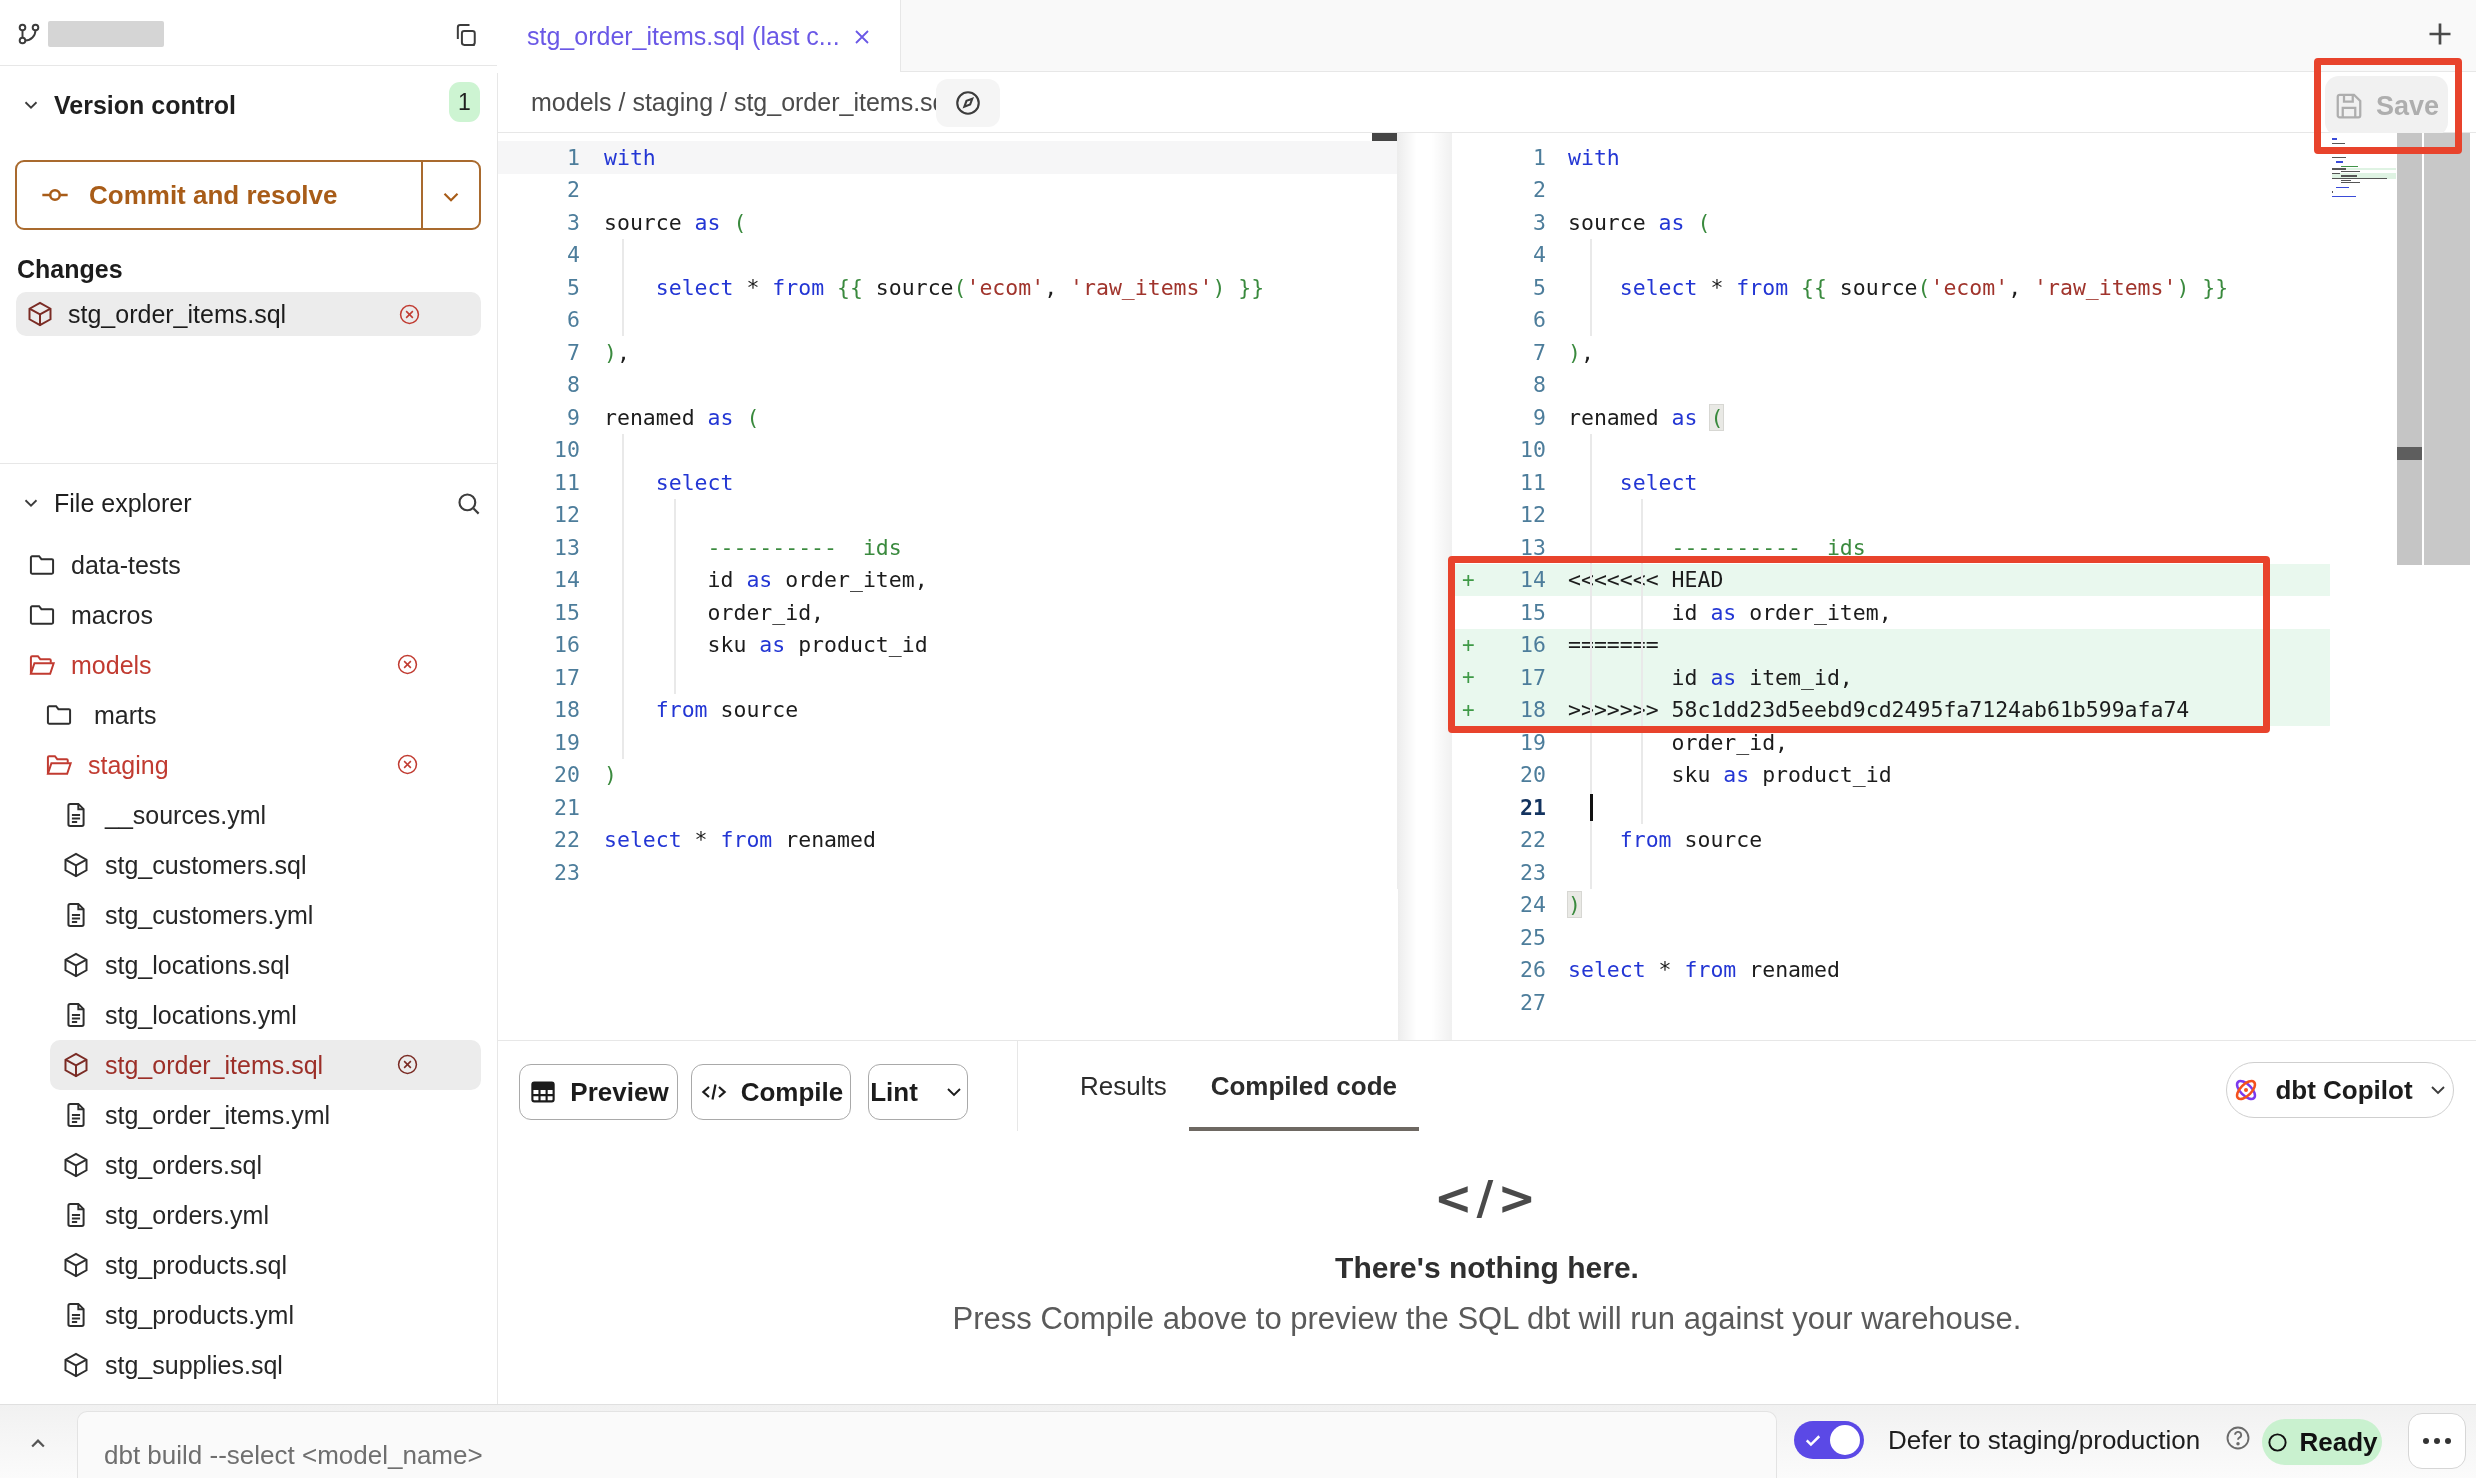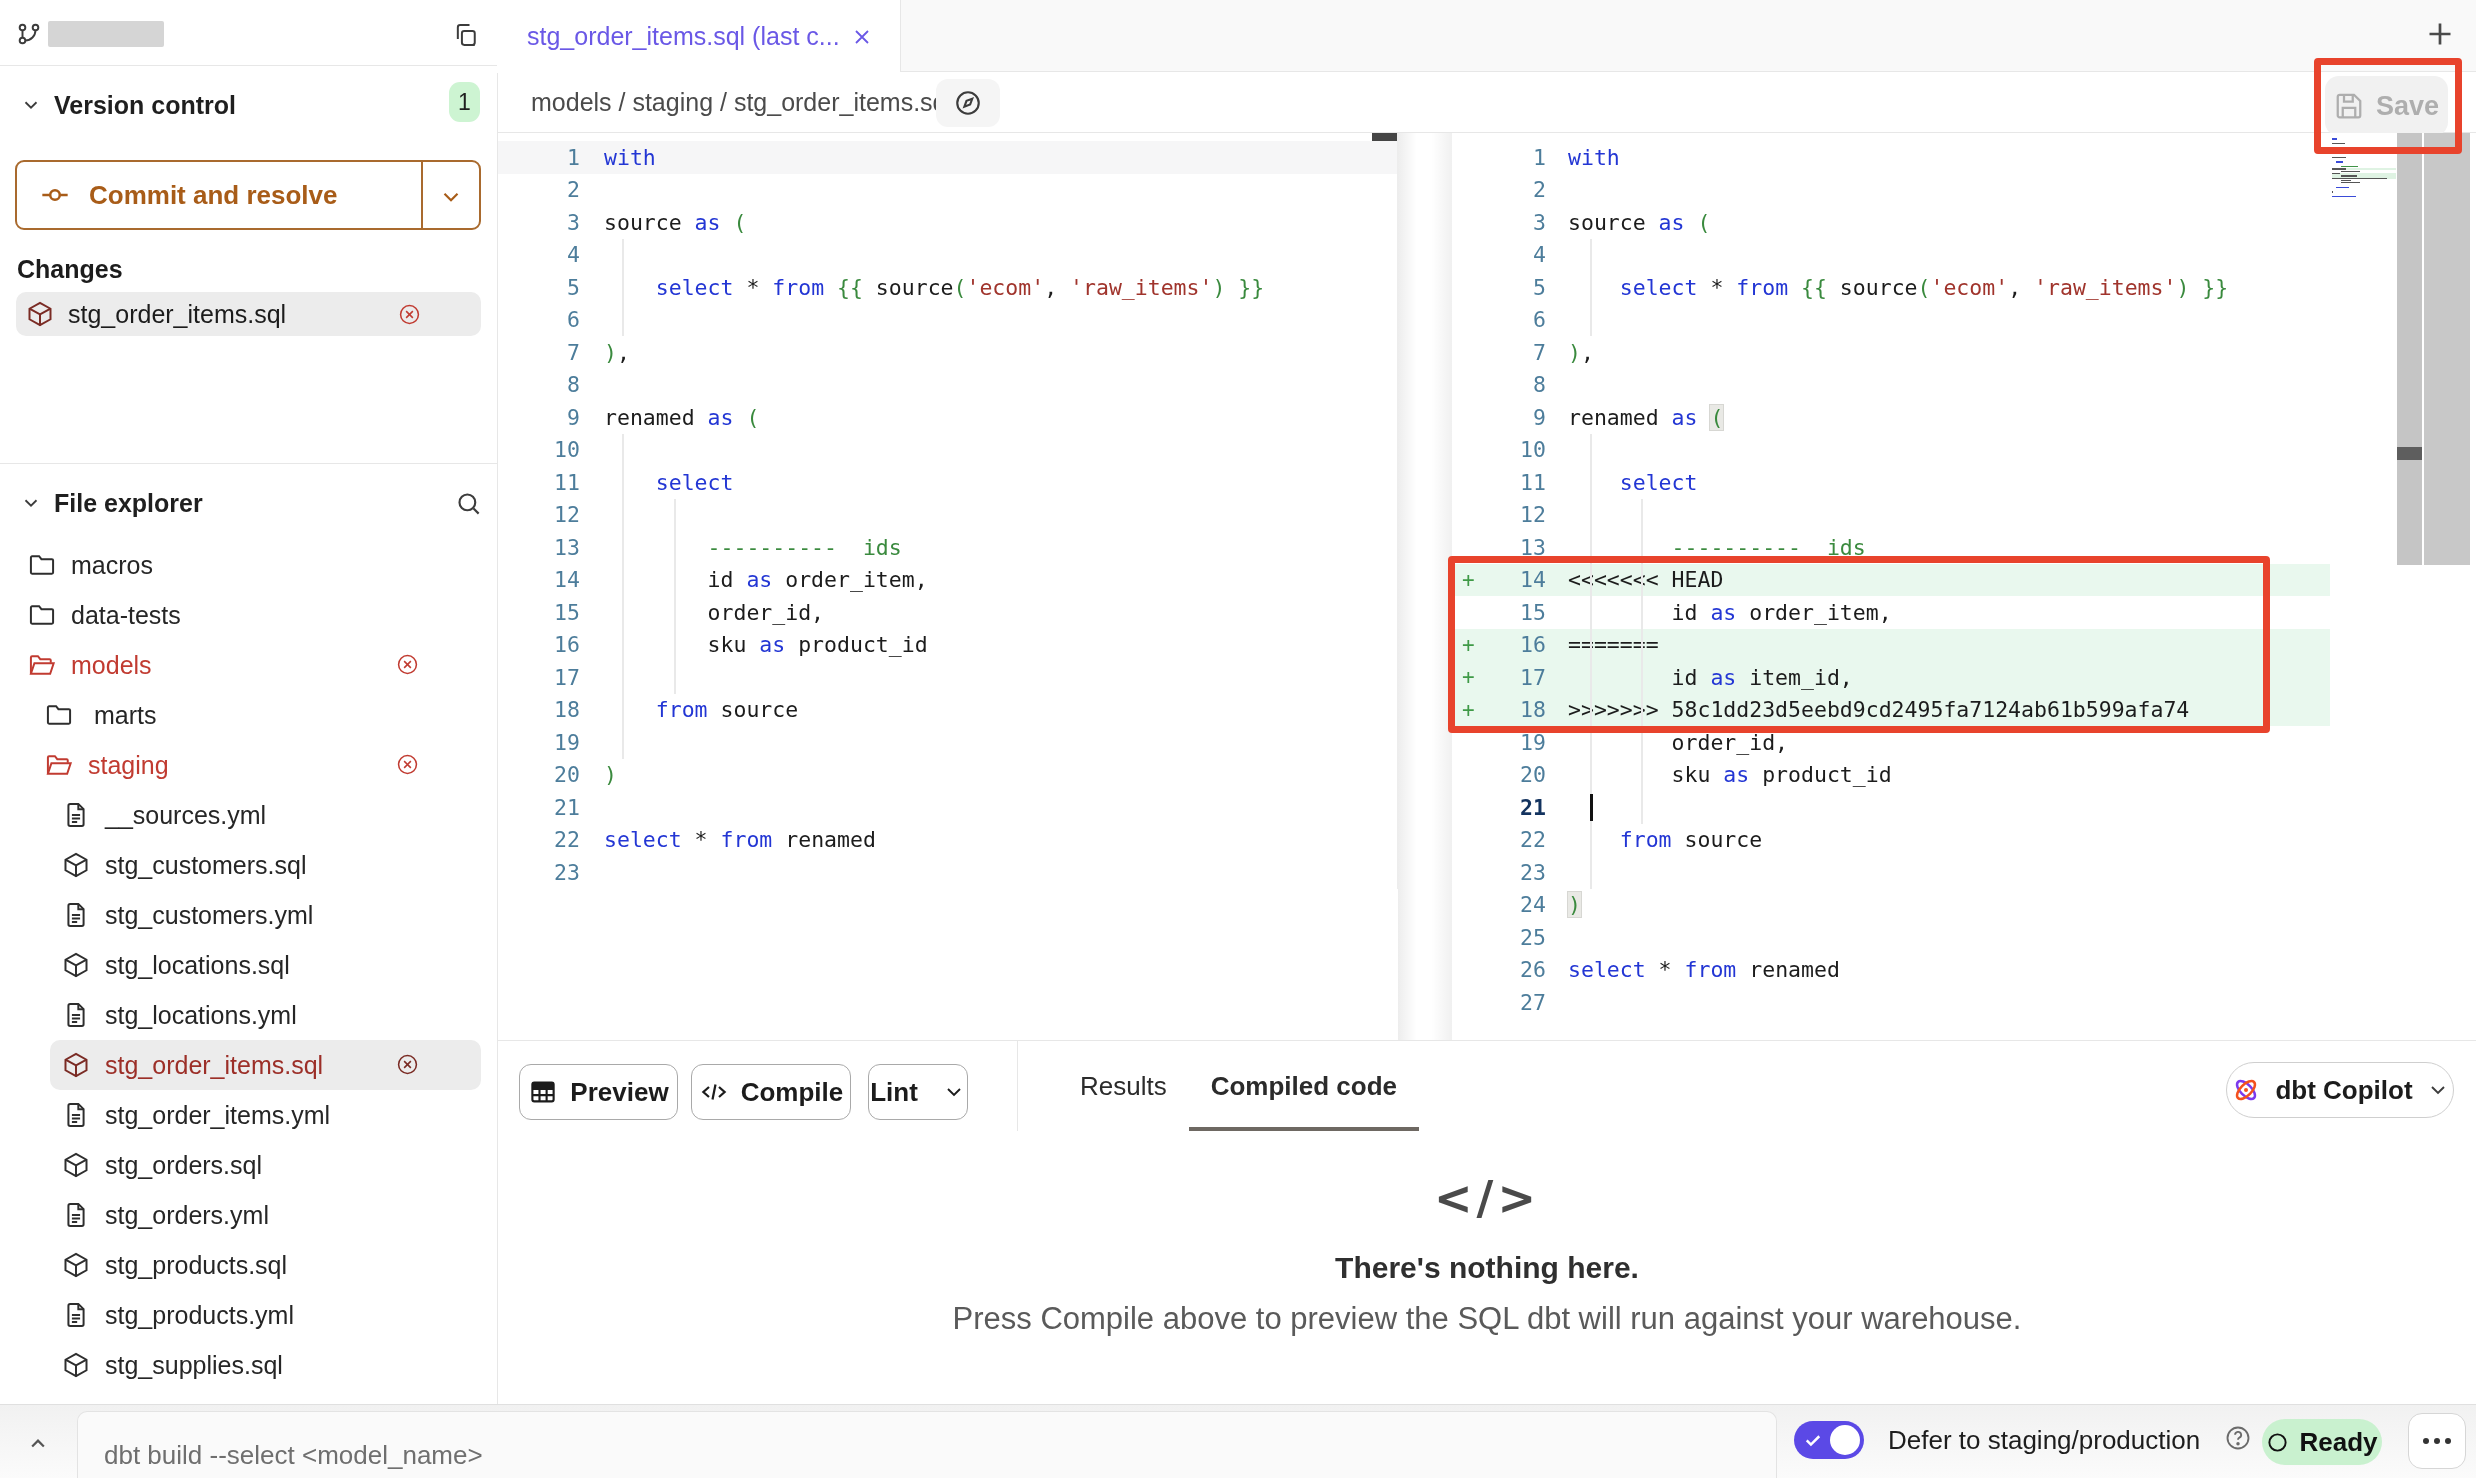--- a/index.html
+++ b/index.html
@@ -31,21 +31,21 @@
   #changes-list { position:absolute; left:16px; top:292px; width:465px; }
   .change-row { position:relative; height:44px; background:#ececec; border-radius:10px; display:flex; align-items:center; cursor:pointer; }
   .change-row .fticon { width:28px; height:28px; margin-left:10px; color:#7a2b24; }
   .change-row .clabel { margin-left:14px; font-size:25px; color:#1c1c1c; }
   .change-row .xcircle { position:absolute; right:60px; top:11px; width:23px; height:23px; color:#c13b31; cursor:pointer; }
 
   #vc-divider { position:absolute; left:0; top:463px; width:497px; height:1px; background:#e7e7e7; }
 
   #fe-header { position:absolute; left:0; top:478px; width:497px; height:50px; display:flex; align-items:center; }
   #fe-chevron { width:22px; height:22px; margin-left:20px; color:#3c3c3c; }
-  #fe-title { margin-left:12px; font-size:25px; font-weight:700; color:#1f1f1f; }
+  #fe-title { margin-left:12px; font-size:25px; font-weight:400; color:#1f1f1f; }
   #fe-search { position:absolute; left:455px; top:12px; width:27px; height:27px; color:#3c3c3c; cursor:pointer; }
 
   #fe-list { position:absolute; left:0; top:540px; width:497px; }
   .fe-row { position:relative; height:50px; display:flex; align-items:center; font-size:25px; color:#262626; cursor:pointer; }
   .fe-row .fticon { width:28px; height:28px; margin-right:15px; flex:0 0 auto; color:#2e2e2e; }
   .fe-row.red { color:#c13b31; }
   .fe-row.red .fticon { color:#c13b31; }
   .fe-row.selected { background:#ececec; border-radius:10px; color:#9c2f28; }
   .fe-row.selected .fticon { color:#7a2b24; }
   .fe-row .xcircle { position:absolute; top:13px; width:23px; height:23px; color:#c13b31; cursor:pointer; }
@@ -239,29 +239,29 @@
           </svg>
       </span>
     </div>
     <div id="fe-list">
         <div class="fe-row" style="padding-left: 28px;">
           <span class="icn fticon">
             <svg viewBox="0 0 24 24" fill="none" stroke="currentColor" stroke-width="1.7">
               <path d="M3.5 19.5h17a1 1 0 0 0 1-1V8a1 1 0 0 0-1-1h-9l-2-2.5H3.5a1 1 0 0 0-1 1v13a1 1 0 0 0 1 1z"></path>
             </svg>
           </span>
+          <span>data-tests</span>
+        </div>
+        <div class="fe-row" style="padding-left: 28px;">
+          <span class="icn fticon">
+            <svg viewBox="0 0 24 24" fill="none" stroke="currentColor" stroke-width="1.7">
+              <path d="M3.5 19.5h17a1 1 0 0 0 1-1V8a1 1 0 0 0-1-1h-9l-2-2.5H3.5a1 1 0 0 0-1 1v13a1 1 0 0 0 1 1z"></path>
+            </svg>
+          </span>
           <span>macros</span>
-        </div>
-        <div class="fe-row" style="padding-left: 28px;">
-          <span class="icn fticon">
-            <svg viewBox="0 0 24 24" fill="none" stroke="currentColor" stroke-width="1.7">
-              <path d="M3.5 19.5h17a1 1 0 0 0 1-1V8a1 1 0 0 0-1-1h-9l-2-2.5H3.5a1 1 0 0 0-1 1v13a1 1 0 0 0 1 1z"></path>
-            </svg>
-          </span>
-          <span>data-tests</span>
         </div>
         <div class="fe-row red" style="padding-left: 28px;">
           <span class="icn fticon">
             <svg viewBox="0 0 24 24" fill="none" stroke="currentColor" stroke-width="1.7">
               <path d="M2.5 19.5V5.5a1 1 0 0 1 1-1h5l2 2.5h8a1 1 0 0 1 1 1v2"></path>
               <path d="M2.5 19.5l3-9h16.5l-3 9z"></path>
             </svg>
           </span>
           <span>models</span>
           <span class="icn fticon xcircle" style="left: 396px;">

